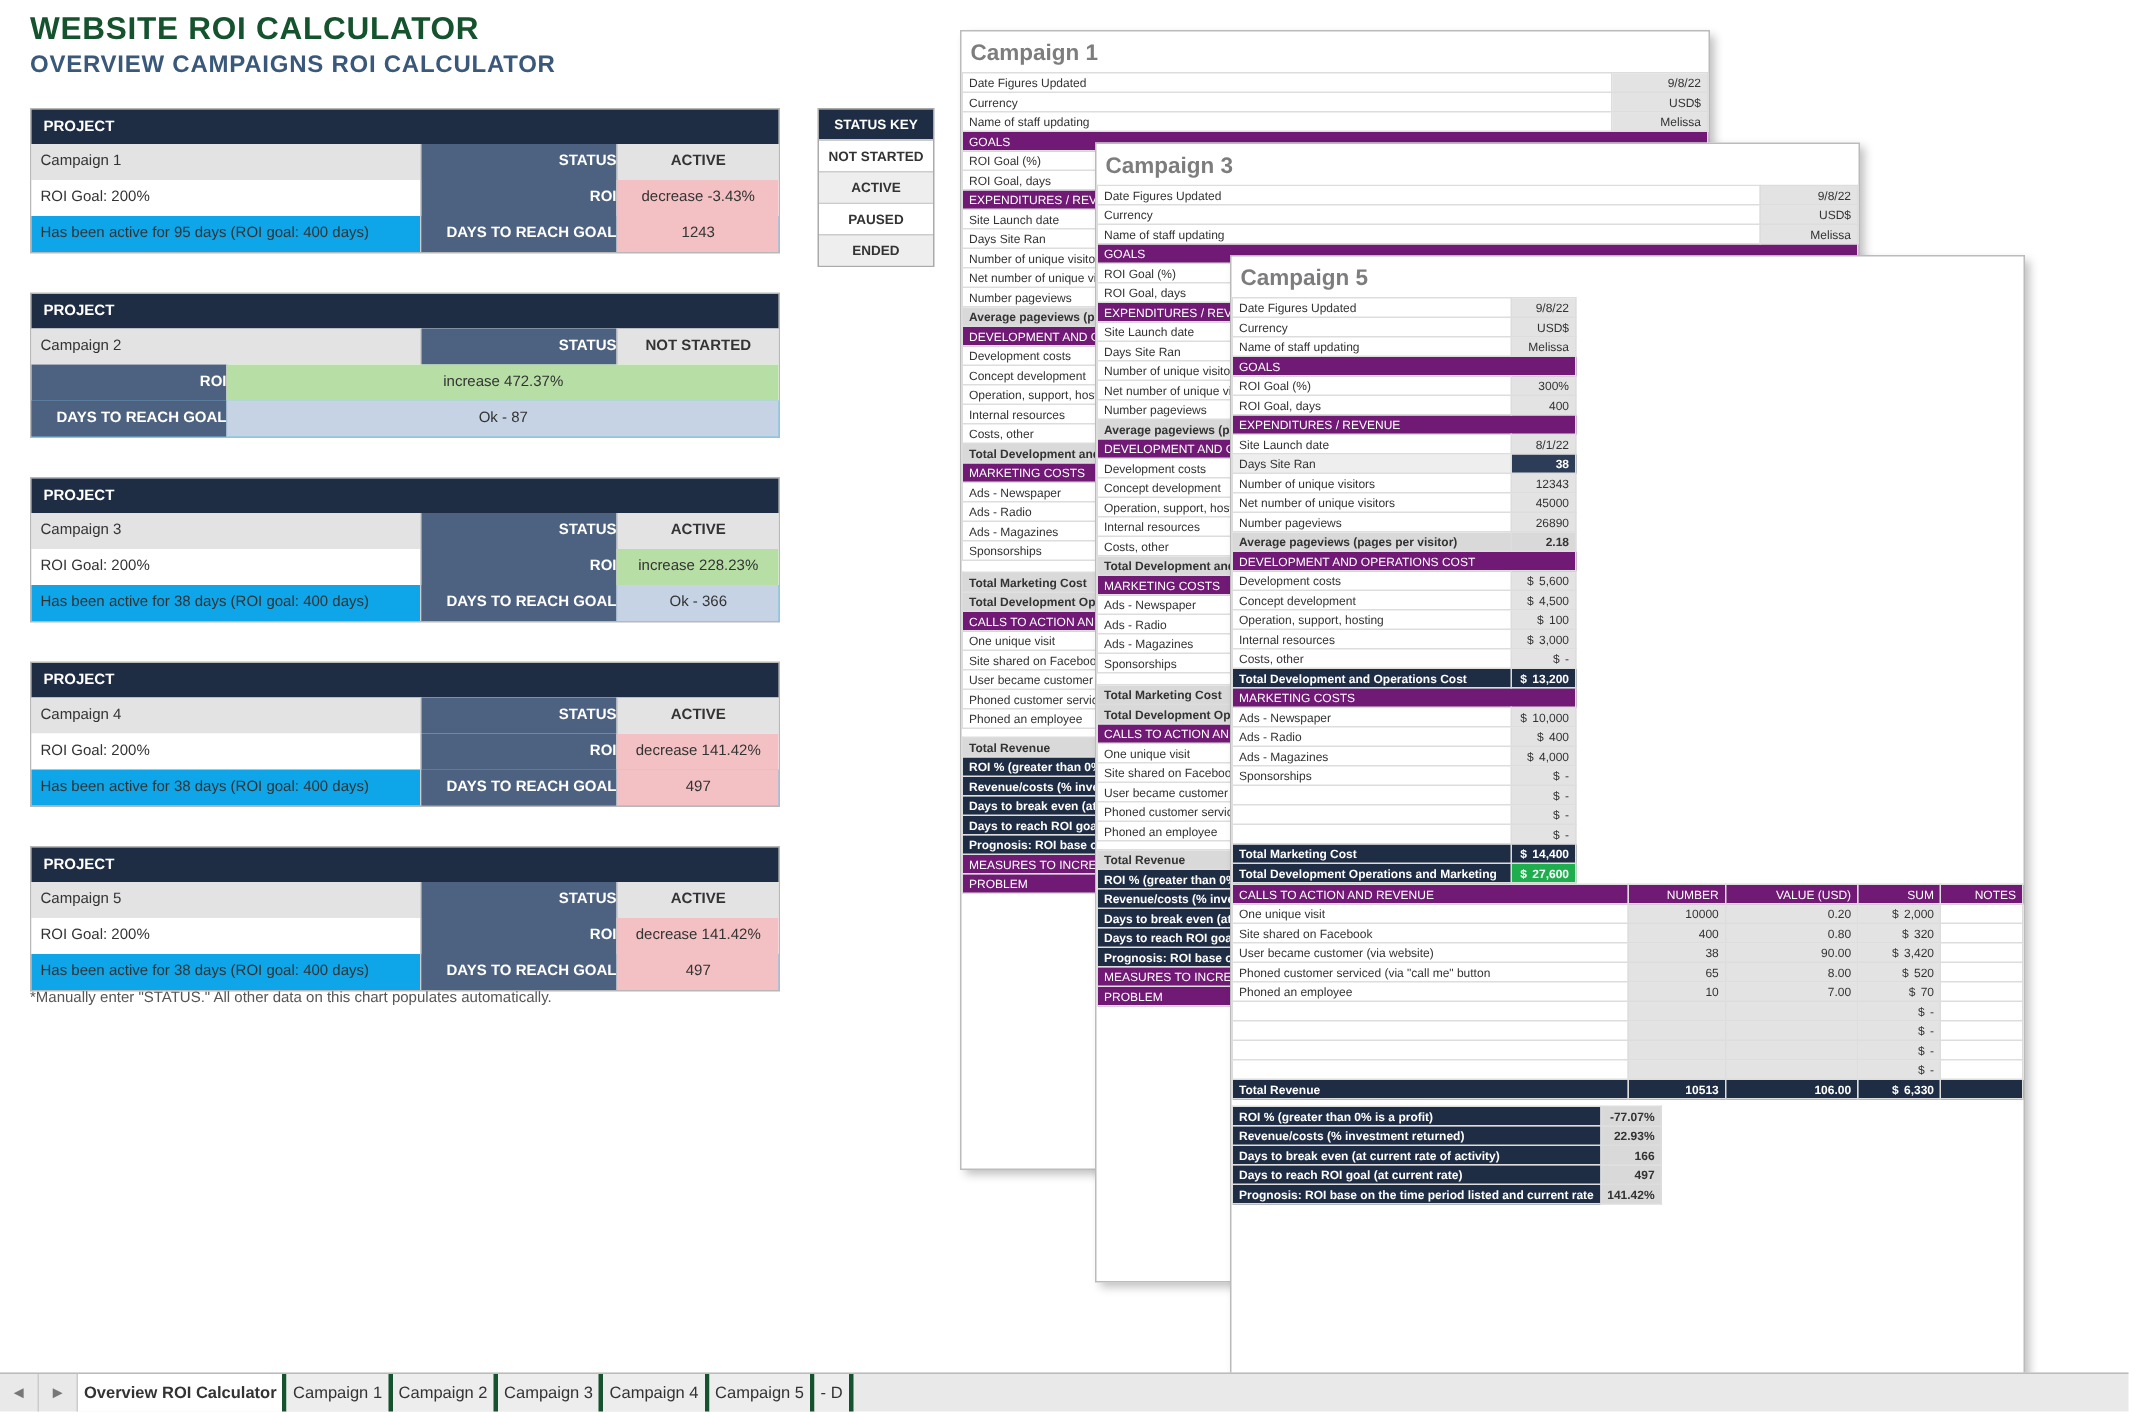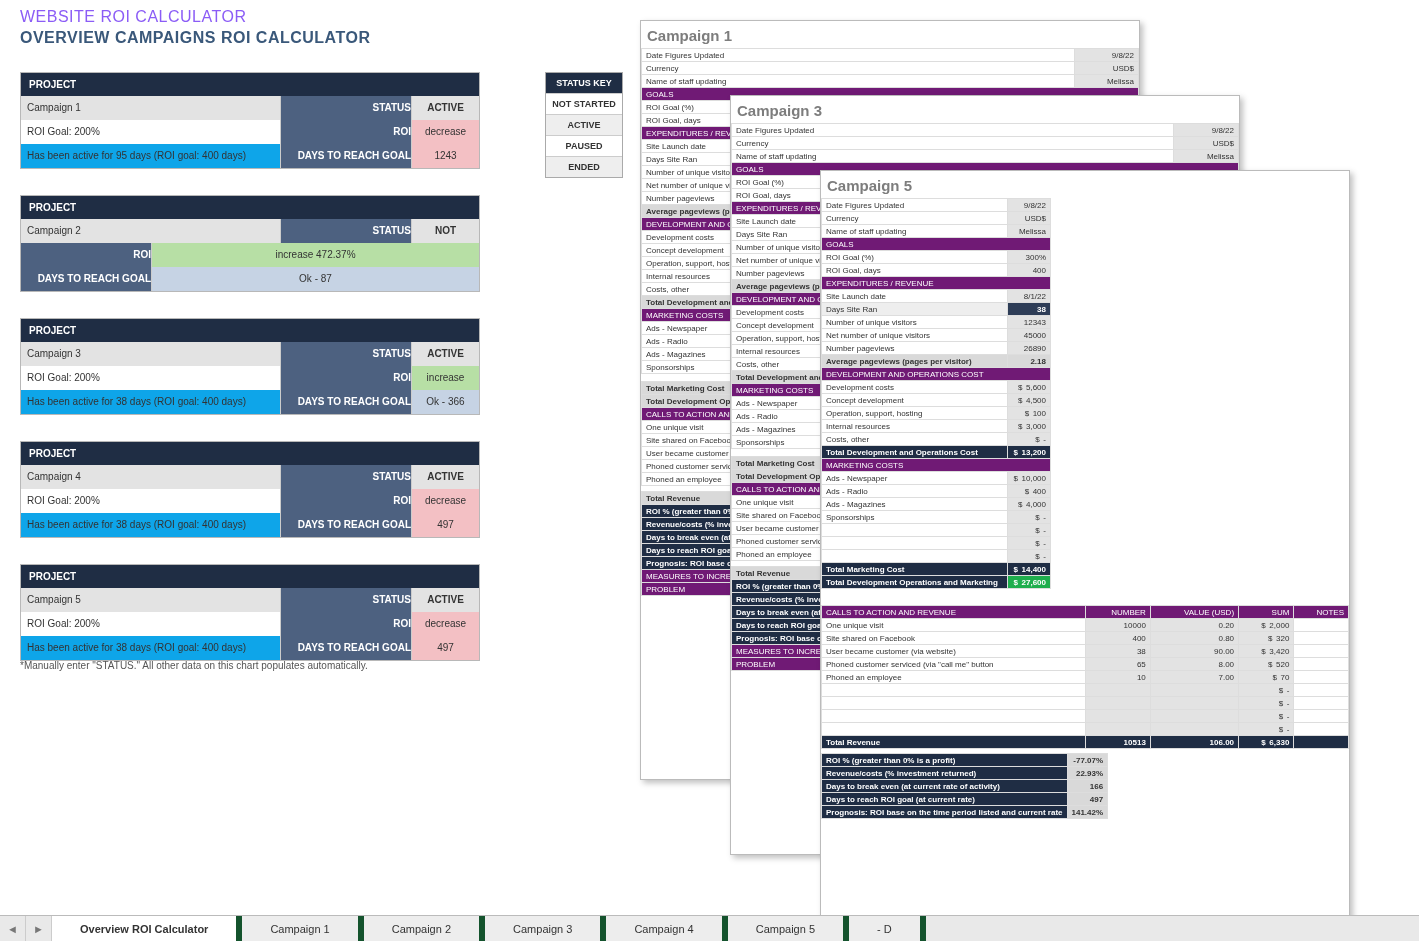--- a/index.html
+++ b/index.html
@@ -1,20 +1,20 @@
 <!DOCTYPE html>
 <html><head>
 <meta charset="utf-8">
 <style>
 *{box-sizing:border-box;margin:0;padding:0;font-family:Arial,Helvetica,sans-serif}
 body{background:#fff;color:#333;font-size:11px;overflow:hidden}
 .page{width:1419px;height:941px;position:relative}
-.main-title{font-size:16px;font-weight:normal;color:#8b5cf6;padding:8px 0 3px 20px;letter-spacing:0.5px}
+.main-title{font-size:21px;font-weight:bold;color:#14532d;padding:8px 0 3px 20px;letter-spacing:0.5px}
 .sub-title{font-size:16px;font-weight:bold;color:#3a587a;padding:0 0 12px 20px;letter-spacing:0.5px}
-.left-col{position:absolute;left:20px;top:72px;width:460px}
+.left-col{position:absolute;left:20px;top:72px;width:500px}
 .project-block{margin-bottom:26px;border:1px solid #b8b8b8}
 .p-head{background:#1f2d44;color:#fff;font-size:10px;font-weight:bold;padding:6px 8px}
 .p-row{display:flex;height:24px;line-height:24px;font-size:10px}
 .p-row .c1{flex:0 0 260px;padding-left:6px;border-right:1px solid #ccc}
 .p-row .c2{flex:0 0 130px;text-align:right;font-weight:bold;color:#fff;background:#4d6180}
 .p-row .c3{flex:1;text-align:center;border-left:1px solid #ccc}
 .r-alt{background:#e3e3e3}
 .r-white{background:#fff}
 .r-gray{background:#0ea5e9}
 .pink{background:#f3c0c4}
@@ -37,21 +37,21 @@
 .sheet .total-dark td{background:#1f2d44;color:#fff;font-weight:bold}
 .sheet .total-green td:last-child{background:#1fae4d;color:#fff;font-weight:bold}
 .sheet .metric td:first-child{background:#1f2d44;color:#fff;font-weight:bold}
 .sheet .metric td:last-child{background:#d9d9d9;text-align:right;font-weight:bold}
 .s1{left:640px;top:20px;width:500px;height:760px}
 .s2{left:730px;top:95px;width:510px;height:760px}
 .s3{left:820px;top:170px;width:530px;height:760px}
 .s1 .body,.s2 .body{overflow:hidden}
 .tabs{position:absolute;bottom:0;left:0;right:0;height:26px;background:#e9e9e9;border-top:1px solid #bbb;display:flex;align-items:stretch}
 .tabs .nav{width:26px;display:flex;align-items:center;justify-content:center;border-right:1px solid #ccc;color:#777;font-size:11px}
-.tabs .tab{padding:0 28px;display:flex;align-items:center;font-size:11px;border-right:6px solid #14532d;background:#ededed;cursor:pointer}
+.tabs .tab{padding:0 4px;display:flex;align-items:center;font-size:11px;border-right:3px solid #14532d;background:#ededed;cursor:pointer}
 .tabs .tab.active{background:#fff;font-weight:bold}
 .dollar{display:inline-block;width:8px;text-align:left}
 .num-r{text-align:right}
 </style>
 </head>
 <body>
 
 <div class="page">
   <div class="main-title">WEBSITE ROI CALCULATOR</div>
   <div class="sub-title">OVERVIEW CAMPAIGNS ROI CALCULATOR</div>
@@ -619,21 +619,21 @@
             <tr class="total-dark">
               <td>Total Marketing Cost</td>
               <td class="num-r"><span class="dollar">$</span>14,400</td>
             </tr>
             <tr class="total-green">
               <td style="background:#1f2d44;color:#fff;font-weight:bold">Total Development Operations and Marketing</td>
               <td class="num-r"><span class="dollar">$</span>27,600</td>
             </tr>
           </tbody>
         </table>
-        <table style="width:100%;margin-top:16px">
+        <table style="width:100%;margin-top:0">
           <tbody>
             <tr class="sec-head">
               <td>CALLS TO ACTION AND REVENUE</td>
               <td class="num-r">NUMBER</td>
               <td class="num-r">VALUE (USD)</td>
               <td class="num-r">SUM</td>
               <td class="num-r">NOTES</td>
             </tr>
             <tr>
               <td class="lbl">One unique visit</td>

